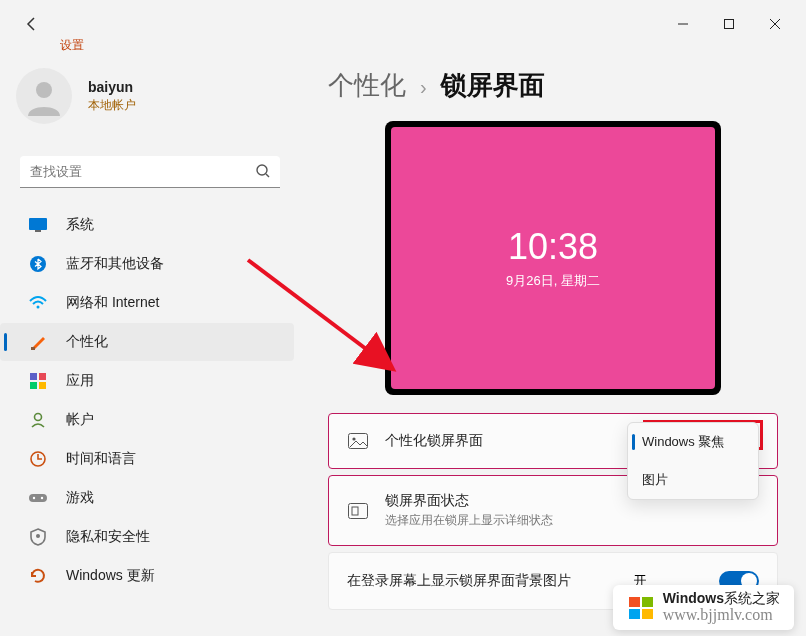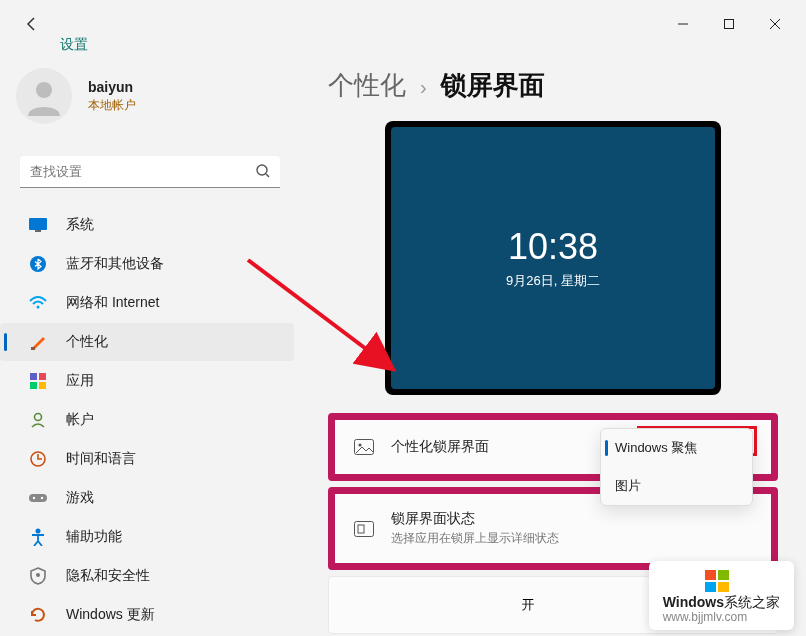--- a/index.html
+++ b/index.html
@@ -1,20 +1,20 @@
 <!DOCTYPE html>
 <html><head>
 <meta charset="utf-8">
 <style>
 * { margin: 0; padding: 0; box-sizing: border-box; font-family: "Segoe UI", "Microsoft YaHei", sans-serif; }
 body { width: 806px; height: 636px; background: #f3f3f3; position: relative; overflow: hidden; }
 
 .titlebar { height: 48px; display: flex; align-items: center; padding: 0 8px; }
 .back-btn { width: 32px; height: 32px; display: flex; align-items: center; justify-content: center; border-radius: 4px; cursor: pointer; margin-left: 8px; }
-.settings-title { margin-left: 12px; font-size: 14px; color: #0f766e; margin-top: 42px; }
+.settings-title { margin-left: 12px; font-size: 12px; color: #c2410c; margin-top: 42px; }
 .win-controls { margin-left: auto; display: flex; }
 .win-btn { width: 46px; height: 30px; display: flex; align-items: center; justify-content: center; }
 
 .body-row { display: flex; height: calc(100% - 48px); }
 
 .sidebar { width: 300px; padding: 8px 0 0 0; overflow-y: auto; }
 .profile { display: flex; align-items: center; padding: 12px 20px 24px 16px; }
 .avatar { width: 56px; height: 56px; border-radius: 50%; background: #e8e8e8; display: flex; align-items: center; justify-content: center; }
 .profile-text { margin-left: 16px; }
 .profile-name { font-size: 14px; font-weight: 600; color: #222; }
@@ -30,47 +30,47 @@
 .nav-item.active::before { content:""; position:absolute; left:4px; top:10px; width:3px; height:18px; background:#0067c0; border-radius:2px; }
 .nav-icon { width: 20px; height: 20px; margin-right: 18px; display: flex; align-items: center; justify-content: center; }
 
 .main { flex: 1; padding: 20px 28px 0 28px; overflow-y: auto; }
 .breadcrumb { display: flex; align-items: baseline; gap: 14px; margin-bottom: 18px; }
 .crumb-parent { font-size: 26px; color: #666; }
 .crumb-sep { font-size: 20px; color: #999; }
 .crumb-current { font-size: 26px; font-weight: 600; color: #111; }
 
 .preview { width: 336px; height: 274px; margin: 0 auto 18px auto; background: #000; border-radius: 8px; padding: 6px; }
-.preview-inner { width: 100%; height: 100%; background: #0c4a6e; border-radius: 4px; display: flex; flex-direction: column; align-items: center; justify-content: center; color: #fff; }
+.preview-inner { width: 100%; height: 100%; background: #ec4899; border-radius: 4px; display: flex; flex-direction: column; align-items: center; justify-content: center; color: #fff; }
 .preview-time { font-size: 36px; font-weight: 300; }
 .preview-date { font-size: 13px; margin-top: 4px; }
 
-.setting-card { background: #fbfbfb; border: 7px solid #be185d; border-radius: 4px; padding: 16px 18px; margin-bottom: 6px; display: flex; align-items: center; position: relative; }
+.setting-card { background: #fbfbfb; border: 1px solid #be185d; border-radius: 4px; padding: 16px 18px; margin-bottom: 6px; display: flex; align-items: center; position: relative; }
 .setting-icon { width: 22px; height: 22px; margin-right: 16px; display: flex; align-items: center; justify-content: center; }
 .setting-text { flex: 1; }
 .setting-title { font-size: 14px; color: #222; }
 .setting-sub { font-size: 12px; color: #777; margin-top: 2px; }
 
-.dropdown { position: absolute; right: 18px; top: 8px; background: #f9f9f9; border: 1px solid #ddd; border-radius: 6px; box-shadow: 0 6px 18px rgba(0,0,0,0.12); width: 153px; overflow: hidden; z-index: 5; }
+.dropdown { position: absolute; right: 18px; top: 8px; background: #f9f9f9; border: 1px solid #ddd; border-radius: 6px; box-shadow: 0 6px 18px rgba(0,0,0,0.12); width: 132px; overflow: hidden; z-index: 5; }
 .dropdown-item { padding: 10px 14px; font-size: 13px; color: #222; cursor: pointer; position: relative; }
 .dropdown-item.selected::before { content:""; position:absolute; left:4px; top:11px; width:3px; height:16px; background:#0067c0; border-radius:2px; }
 .red-box { position: absolute; border: 3px solid #e81123; pointer-events: none; }
 
 .toggle-card { background: #fbfbfb; border: 1px solid #e8e8e8; border-radius: 4px; padding: 18px; display: flex; align-items: center; }
 .toggle { width: 40px; height: 20px; background: #0067c0; border-radius: 10px; margin-left: auto; position: relative; }
 .toggle::after { content:""; position:absolute; right:2px; top:2px; width:16px; height:16px; background:#fff; border-radius:50%; }
 
 .arrow { position: absolute; pointer-events: none; }
 
-.watermark { position: absolute; right: 12px; bottom: 6px; background: #fff; border-radius: 6px; padding: 6px 14px; display: flex; align-items: center; box-shadow: 0 2px 10px rgba(0,0,0,0.15); z-index: 20; flex-direction: column; }
+.watermark { position: absolute; right: 12px; bottom: 6px; background: #fff; border-radius: 6px; padding: 6px 14px; display: flex; align-items: center; box-shadow: 0 2px 10px rgba(0,0,0,0.15); z-index: 20; }
 .wm-logo { width: 28px; height: 28px; margin-right: 8px; }
 .wm-text { line-height: 1.1; }
 .wm-top { font-size: 14px; color: #222; }
 .wm-top b { font-weight: 600; }
-.wm-bottom { font-size: 12px; color: #888; }
+.wm-bottom { font-size: 16px; color: #888; font-family: Liberation Serif, serif; }
 </style>
 </head>
 <body>
 
 <div class="titlebar">
   <div class="back-btn">
     <svg width="16" height="16" viewBox="0 0 16 16">
         <path d="M10 2 L4 8 L10 14" stroke="#333" stroke-width="1.5" fill="none"></path>
       </svg>
   </div>
@@ -193,29 +193,20 @@
               <rect x="0" y="2" width="18" height="8" rx="4" fill="#888"></rect>
               <circle cx="5" cy="6" r="1.2" fill="#fff"></circle>
               <circle cx="13" cy="6" r="1.2" fill="#fff"></circle>
             </svg>
           </span>
         <span>游戏</span>
       </li>
       <li class="nav-item">
         <span class="nav-icon">
             <svg width="16" height="18">
-              <circle cx="8" cy="3" r="2.5" fill="#0078d4"></circle>
-              <path d="M2 7 L14 7 M8 7 V13 M8 13 L4 18 M8 13 L12 18" stroke="#0078d4" stroke-width="1.8" fill="none"></path>
-            </svg>
-          </span>
-        <span>辅助功能</span>
-      </li>
-      <li class="nav-item">
-        <span class="nav-icon">
-            <svg width="16" height="18">
               <path d="M8 1 L15 4 V9 Q15 15 8 17 Q1 15 1 9 V4 Z" fill="none" stroke="#777" stroke-width="1.6"></path>
               <circle cx="8" cy="8" r="2" fill="#777"></circle>
             </svg>
           </span>
         <span>隐私和安全性</span>
       </li>
       <li class="nav-item">
         <span class="nav-icon">
             <svg width="18" height="18">
               <path d="M3 9 A6 6 0 1 1 6 14" stroke="#ca5010" stroke-width="2" fill="none"></path>
@@ -267,20 +258,21 @@
             <rect x="4" y="4" width="6" height="8" stroke="#555" fill="none"></rect>
           </svg>
       </div>
       <div class="setting-text">
         <div class="setting-title">锁屏界面状态</div>
         <div class="setting-sub">选择应用在锁屏上显示详细状态</div>
       </div>
     </div>
 
     <div class="toggle-card">
+      <div class="setting-title">在登录屏幕上显示锁屏界面背景图片</div>
       <span style="margin-left:auto; margin-right:10px; font-size:13px;">开</span>
       <div class="toggle"></div>
     </div>
 
     <svg class="arrow" style="left:240px; top:252px; width:170px; height:130px;" viewBox="0 0 170 130">
       <defs>
           <marker id="ah" markerWidth="10" markerHeight="10" refX="8" refY="5" orient="auto">
             <path d="M0 0 L10 5 L0 10 Z" fill="#e81123"></path>
           </marker>
         </defs>

